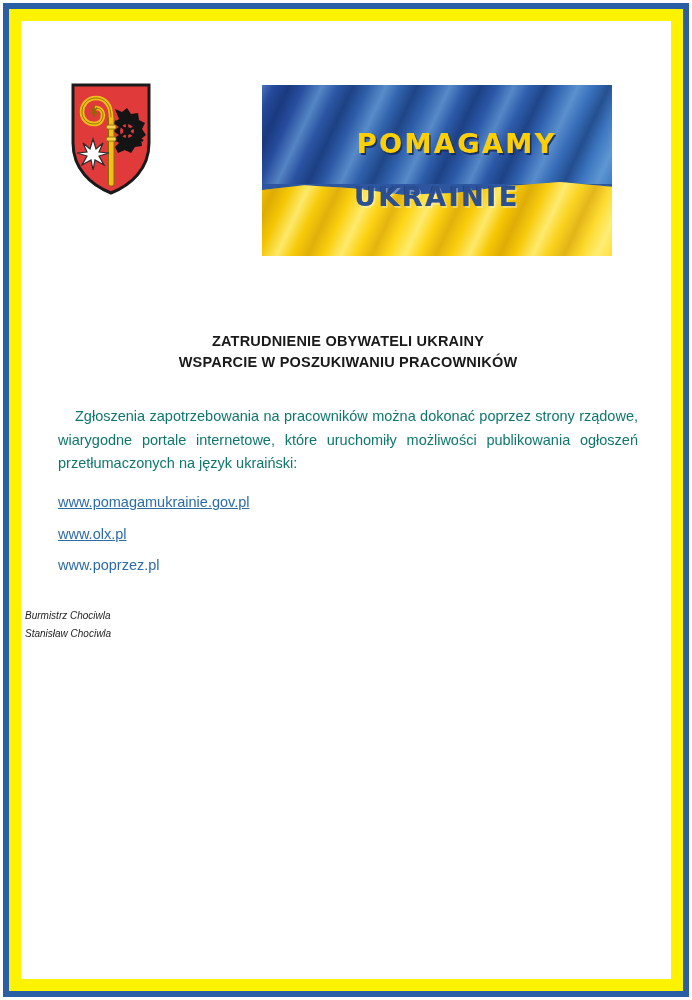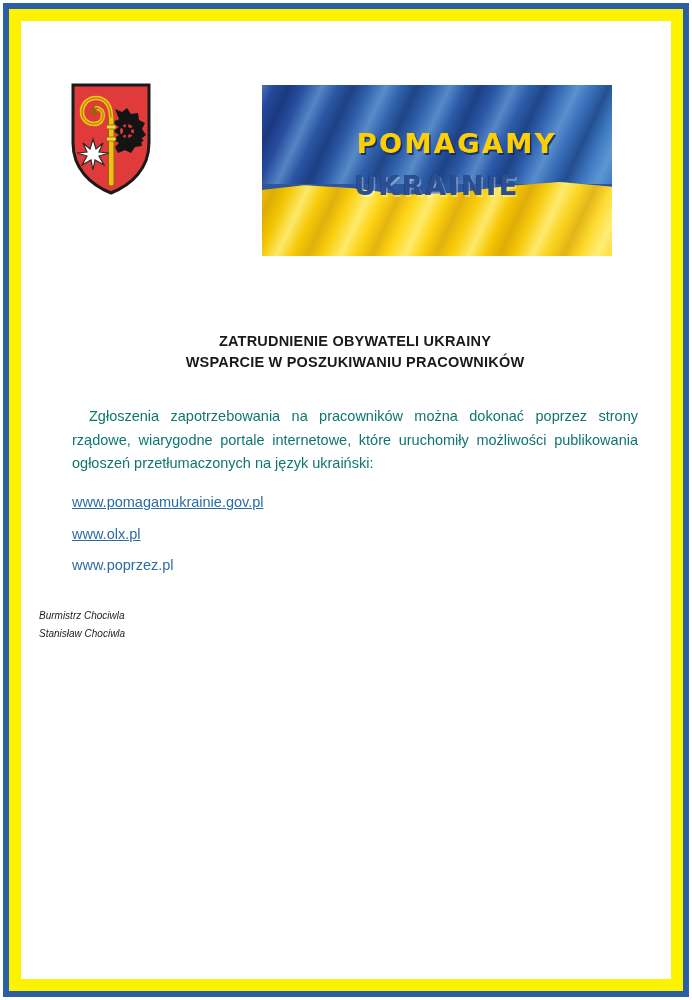--- a/index.html
+++ b/index.html
@@ -123,30 +123,30 @@
     font-family: "DejaVu Sans", sans-serif;
   }
   .banner-line1 {
     top: 43px;
     font-size: 27px;
     color: #ffd000;
     text-shadow: 1.5px 1.5px 0 rgba(20,40,90,0.85), -0.5px -0.5px 0 rgba(255,240,150,0.5);
     padding-left: 20px;
   }
   .banner-line2 {
-    top: 85px;
+    top: 96px;
     font-size: 27px;
     color: #2b4f93;
     text-shadow: 1.5px 1.5px 0 rgba(255,255,255,0.35), -0.5px -0.5px 0 rgba(15,30,70,0.5);
   }
 
   
   .content {
     position: absolute;
-    left: 18px;
+    left: 4px;
     right: 0;
     top: 265px;
   }
   .doc-title {
     text-align: center;
     font-size: 14.5px;
     font-weight: bold;
     color: #1a1a1a;
     line-height: 1.45;
     letter-spacing: 0.2px;

